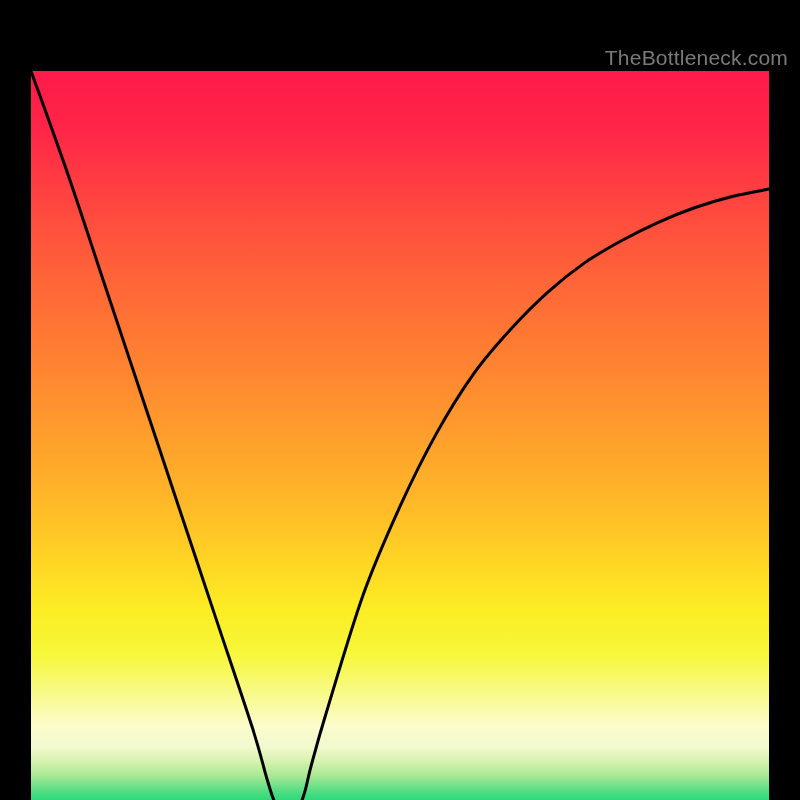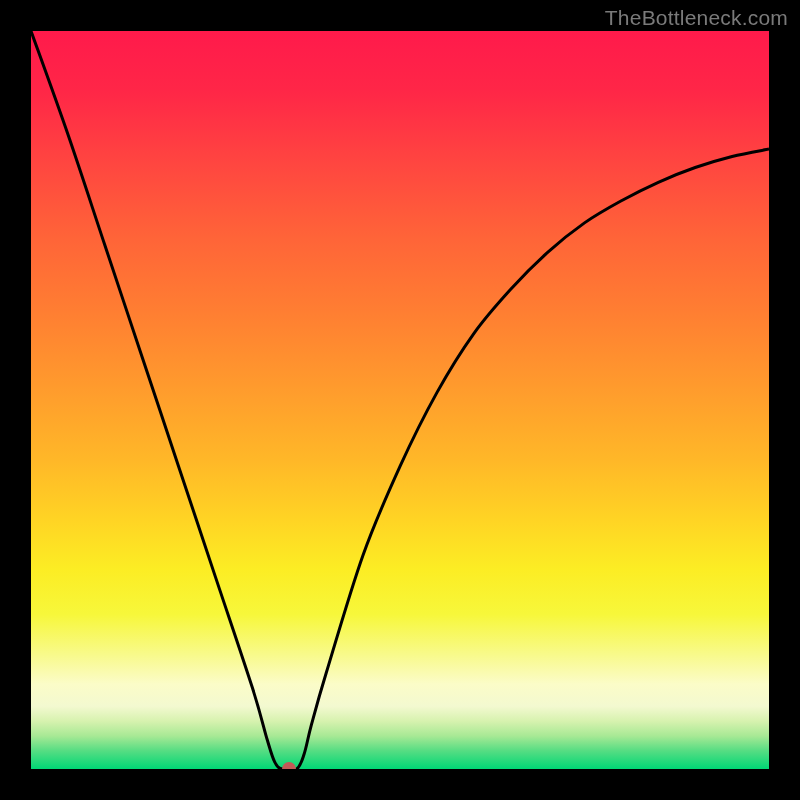--- a/index.html
+++ b/index.html
@@ -9,20 +9,21 @@
     height: 800px;
     background: #000;
     overflow: hidden;
     font-family: Arial, Helvetica, sans-serif;
   }
   .stage {
     position: relative;
     width: 800px;
     height: 594px;
     background: #000;
+    margin-top: 40px;
   }
   .watermark {
     position: absolute;
     top: 6px;
     right: 12px;
     color: #7a7a7a;
     font-size: 21px;
     font-weight: 400;
     letter-spacing: 0.2px;
     z-index: 50;

